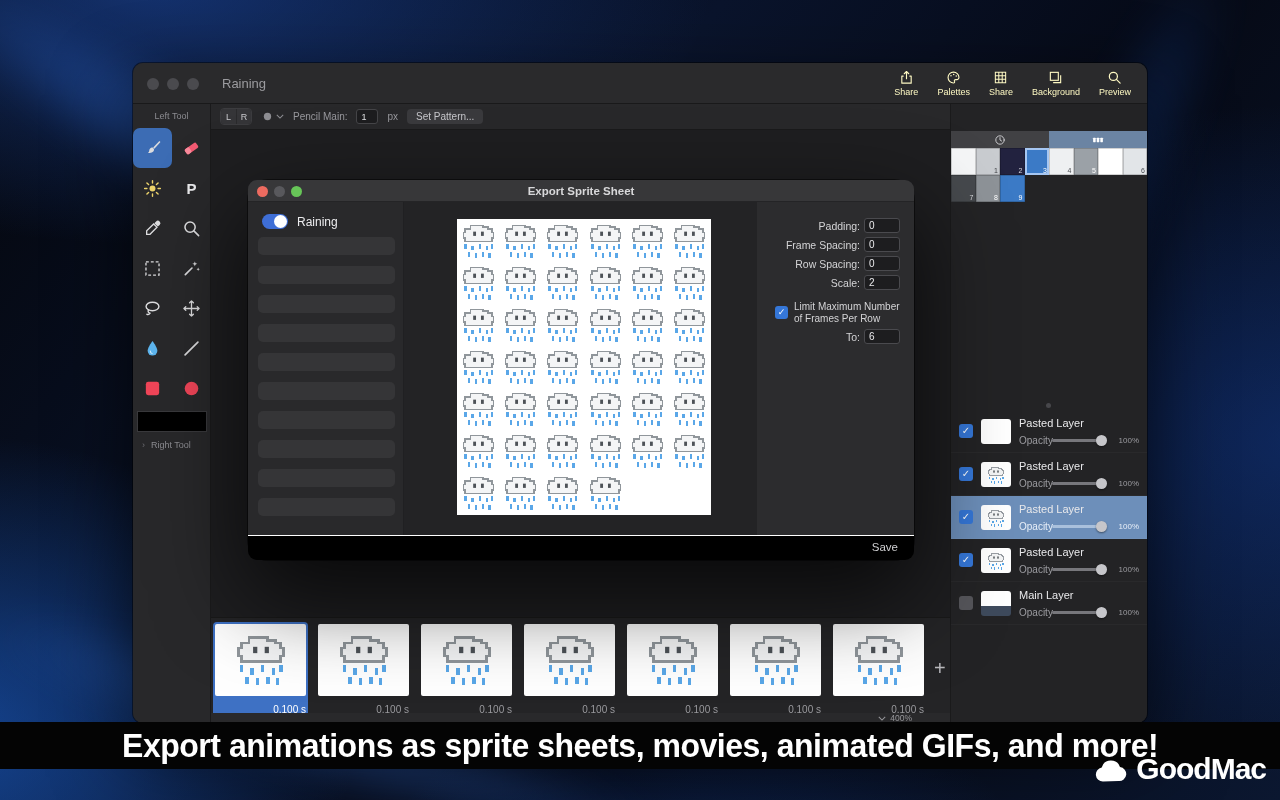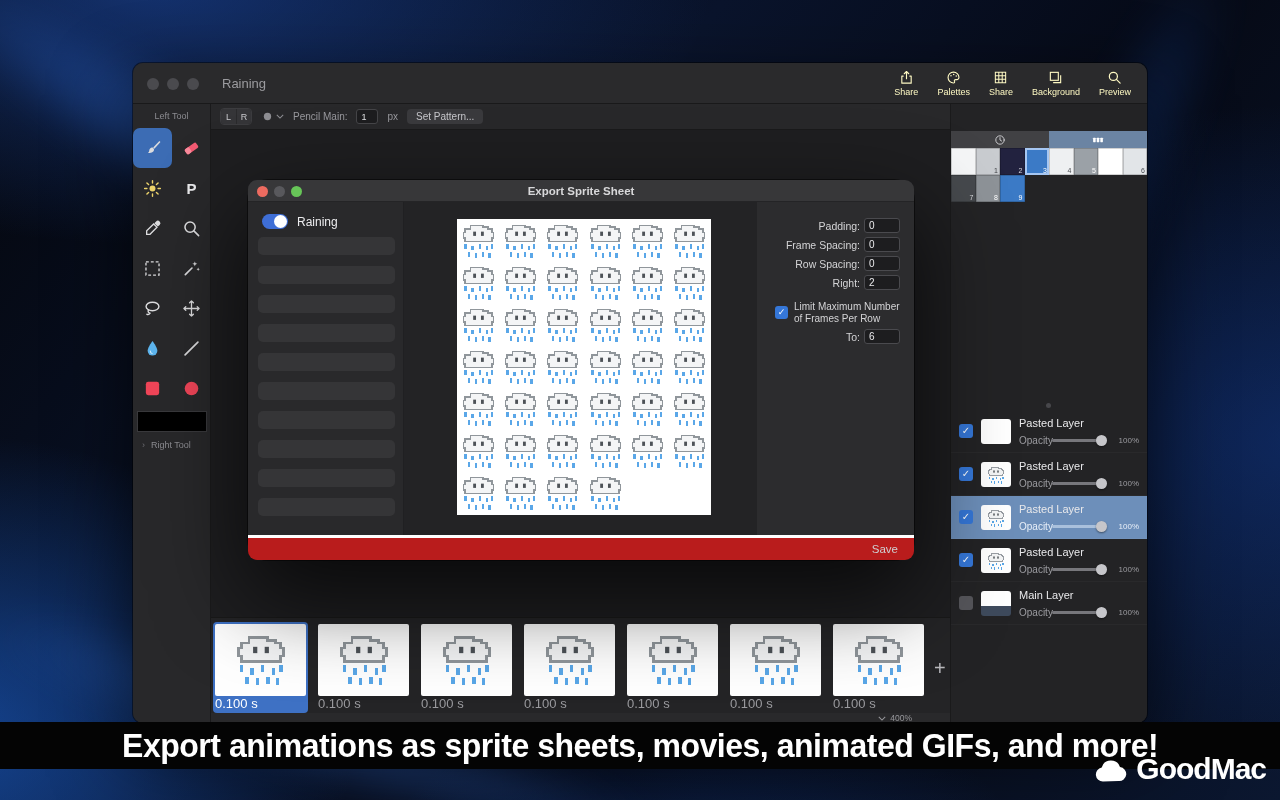--- a/index.html
+++ b/index.html
@@ -51,21 +51,21 @@
 .chev{font-size:9px;color:#6f6f74}
 
 .canvas-area{position:absolute;left:78px;top:67px;right:197px;bottom:106px;background:#1e1e20}
 .filmstrip{position:absolute;left:78px;right:197px;top:554px;height:96px;background:#242426;border-top:1px solid #191919;
  display:flex;align-items:flex-start;padding:4px 0 0 2px}
 .frames-strip{display:flex;gap:8px}
 .frame{width:95px;border-radius:4px;padding:2px;display:flex;flex-direction:column}
 .frame.sel{background:#3e71c4}
 .fthumb{height:72px;background:#fff;display:flex;align-items:center;justify-content:center;border-radius:2px}
 .fthumb svg{width:58px;height:58px}
-.fdur{text-align:left;font-size:13px;color:#9a9a9e;padding-top:0}
+.fdur{text-align:right;font-size:10px;color:#9a9a9e;padding-top:8px}
 .frame.sel .fdur{color:#fff}
 .add-frame{margin-left:8px;align-self:center;color:#b9b9bd;font-size:20px;line-height:20px}
 .win-footer{position:absolute;left:78px;right:197px;top:650px;height:10px;background:#29292b;
  display:flex;align-items:center;justify-content:flex-end;gap:4px;padding-right:38px;color:#97979b;font-size:8.5px}
 .win-footer .ico svg{width:8px;height:5px}
 
 .right-panel{position:absolute;right:0;top:41px;bottom:0;width:197px;background:#232325;border-left:1px solid #1a1a1b}
 .palette-tabs{position:absolute;left:0;top:27px;width:100%;height:17px;display:flex}
 .ptab{flex:1;display:flex;align-items:center;justify-content:center;background:#414144;color:#d5d5d8}
 .ptab svg{width:12px;height:12px}
@@ -114,21 +114,21 @@
 .cell-spr{width:39px;height:39px}
 .dlg-form{position:absolute;right:14px;top:38px;display:flex;flex-direction:column;gap:4px;align-items:flex-end}
 .f-row{display:flex;align-items:center;gap:4px;height:15px}
 .f-label{font-size:10.5px;color:#d4d4d6}
 .f-input{width:36px;height:15px;background:#1d1d1f;border:1px solid #4a4a4e;border-radius:3px;color:#e9e9eb;
  font-size:10px;padding-left:4px;font-family:inherit}
 .limit-box{position:absolute;left:527px;top:126px;width:13px;height:13px;border-radius:3px;background:#3577d8;color:#fff;
  font-size:9px;line-height:13px;text-align:center}
 .limit-label{position:absolute;left:546px;top:121px;font-size:10px;color:#d4d4d6;line-height:11.5px}
 .to-row{position:absolute;right:14px;top:149px;display:flex;gap:4px;align-items:center}
-.dlg-footer{position:absolute;left:0;bottom:0;right:0;height:25px;background:#b91c1c;border-top:3px solid #ffffff;border-radius:0 0 9px 9px}
+.dlg-footer{position:absolute;left:0;bottom:0;right:0;height:25px;background:#000000;border-top:1px solid #ffffff;border-radius:0 0 9px 9px}
 .save-btn{position:absolute;right:16px;top:5px;font-size:11.5px;color:#cfcfd1}
 
 .caption-bar{position:absolute;left:0;top:722px;width:1280px;height:47px;background:#040404;display:flex;
  align-items:center;justify-content:center;z-index:10}
 .caption-text{color:#fff;font-size:33px;font-weight:bold;letter-spacing:-.5px;transform:scaleX(.97);white-space:nowrap}
 .watermark{position:absolute;right:14px;top:752px;display:flex;align-items:flex-end;gap:4px;z-index:12;color:#fff}
 .wm-cloud svg{width:40px;height:27px}
 .wm-text{font-size:30px;font-weight:bold;letter-spacing:-1px}
 </style>
 </head>
@@ -721,21 +721,21 @@
         </div>
         <div class="f-row">
           <span class="f-label">Frame Spacing:</span>
           <input class="f-input" value="0" style="">
         </div>
         <div class="f-row">
           <span class="f-label">Row Spacing:</span>
           <input class="f-input" value="0" style="">
         </div>
         <div class="f-row">
-          <span class="f-label">Right:</span>
+          <span class="f-label">Scale:</span>
           <input class="f-input" value="2" style="">
         </div>
       </div>
 
     <span class="limit-box">✓</span>
     <div class="limit-label">
       <span>Limit Maximum Number</span><br>
       <span>of Frames Per Row</span>
     </div>
     <div class="to-row">

